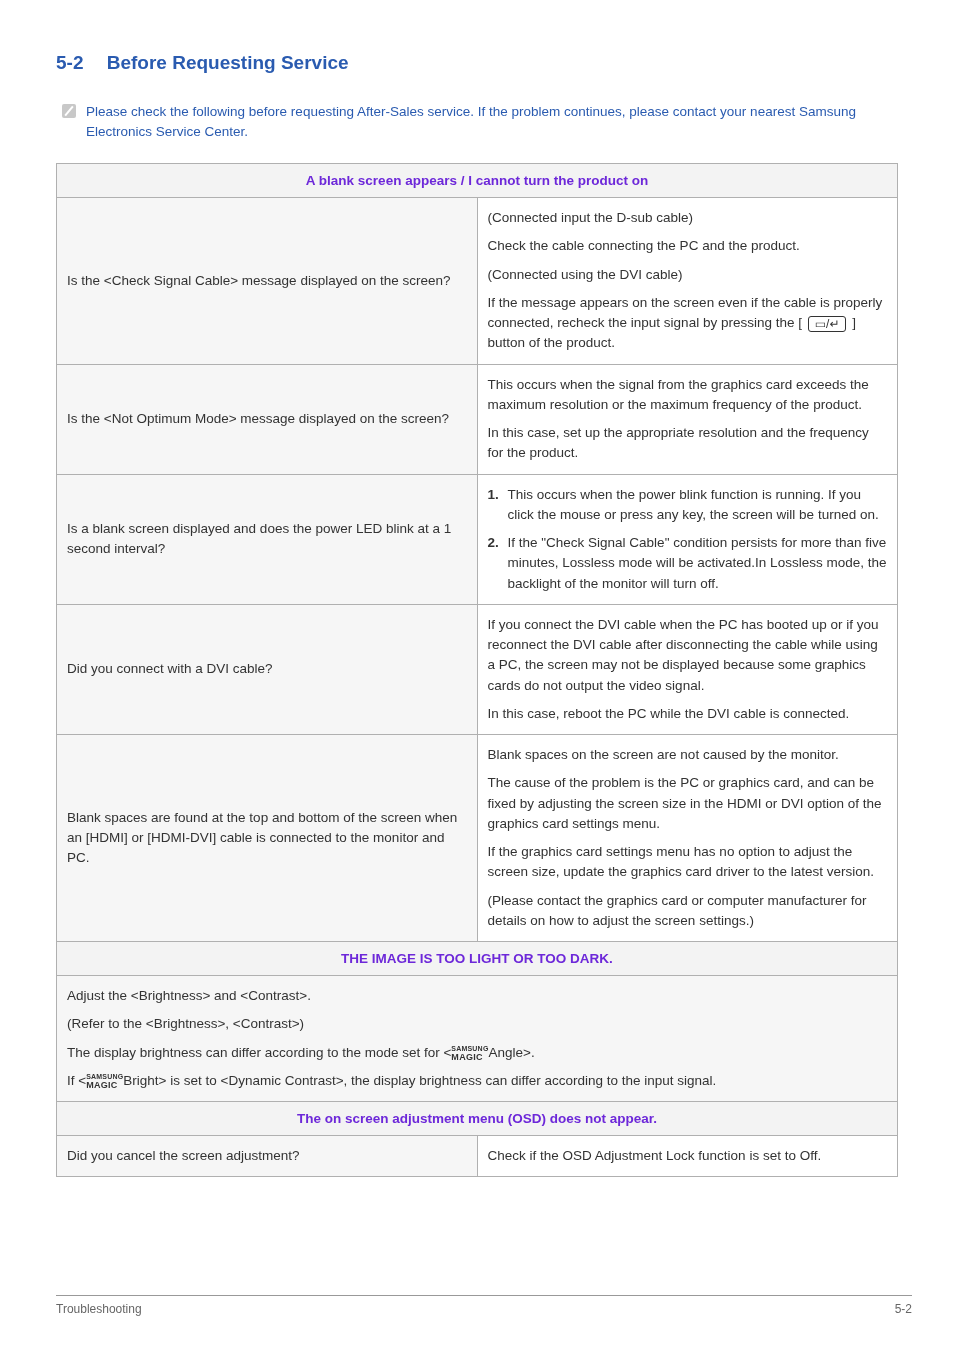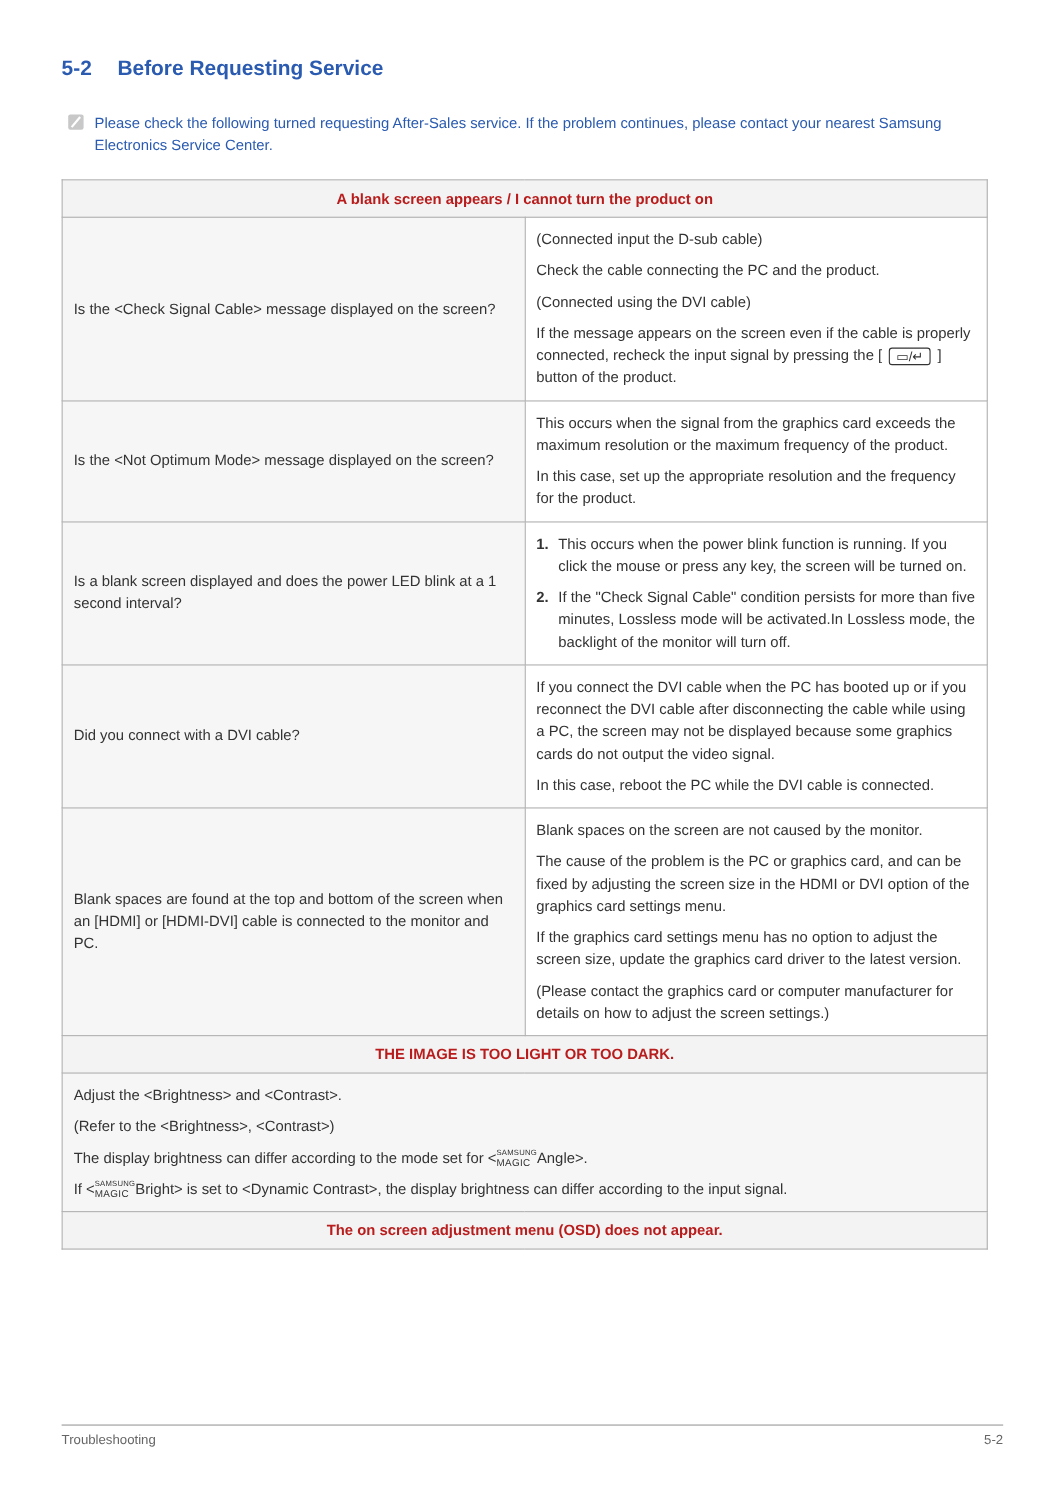--- a/index.html
+++ b/index.html
@@ -5,45 +5,45 @@
   * { box-sizing: border-box; margin: 0; padding: 0; }
   html, body { width: 954px; height: 1350px; background: #fff; font-family: Arial, Helvetica, sans-serif; color: #333; }
   .page { padding: 52px 56px 30px 56px; position: relative; height: 100%; border-radius: 14px; }
   .title-row { color: #2a5bb0; font-weight: bold; font-size: 19px; margin-bottom: 28px; }
   .title-num { display: inline-block; margin-right: 18px; }
   .note-row { display: flex; align-items: flex-start; margin-bottom: 22px; padding-left: 6px; }
   .note-icon { width: 14px; height: 14px; background: #c8c8c8; border-radius: 2px; position: relative; margin-right: 10px; margin-top: 2px; flex-shrink: 0; }
   .note-icon::after { content: ""; position: absolute; width: 2px; height: 12px; background: #fff; left: 6px; top: 1px; transform: rotate(40deg); }
   .note-text { color: #2a5bb0; font-size: 13.5px; line-height: 1.45; }
   table.trouble { width: 100%; border-collapse: collapse; border: 1px solid #b0b0b0; font-size: 13.5px; }
-  table.trouble th { background: #f3f3f3; color: #b91c1c; font-weight: bold; text-align: center; padding: 9px 6px; border: 1px solid #b0b0b0; font-size: 13.5px; }
+  table.trouble th { background: #f3f3f3; color: #6d28d9; font-weight: bold; text-align: center; padding: 9px 6px; border: 1px solid #b0b0b0; font-size: 13.5px; }
   table.trouble td { border: 1px solid #b0b0b0; padding: 10px 10px; vertical-align: middle; line-height: 1.5; }
   table.trouble td.left { width: 50%; background: #f6f6f6; }
   table.trouble td.right { width: 50%; background: #fff; }
   table.trouble td.fullrow { background: #f6f6f6; }
   .ol-item { padding-left: 20px; position: relative; }
   .ol-num { position: absolute; left: 0; font-weight: bold; }
   .button-glyph { display: inline-block; vertical-align: middle; font-size: 12px; border: 1px solid #333; border-radius: 3px; padding: 0 6px; line-height: 14px; margin: 0 2px; }
-  .magic { display: inline-block; font-size: 9px; line-height: 8px; vertical-align: middle; font-weight: normal; letter-spacing: 0.3px; }
+  .magic { display: inline-block; font-size: 9px; line-height: 8px; vertical-align: middle; font-weight: bold; letter-spacing: 0.3px; }
   .magic .top { display: block; font-size: 7px; letter-spacing: 0.2px; }
   .footer { position: absolute; bottom: 34px; left: 56px; right: 42px; border-top: 1px solid #999; padding-top: 6px; font-size: 12px; color: #666; display: flex; justify-content: space-between; }
   .spacer { height: 8px; }
 </style>
 </head>
 <body>
 <div class="page">
 
 <div class="title-row">
   <span class="title-num">5-2</span>
   <span>Before Requesting Service</span>
 </div>
 
 <div class="note-row">
   <span class="note-icon"></span>
-  <span class="note-text">Please check the following turned requesting After-Sales service. If the problem continues, please contact your nearest Samsung Electronics Service Center.</span>
+  <span class="note-text">Please check the following before requesting After-Sales service. If the problem continues, please contact your nearest Samsung Electronics Service Center.</span>
 </div>
 
 <table class="trouble">
   <tbody>
         <tr>
           <th colspan="2">A blank screen appears / I cannot turn the product on</th>
         </tr>
 
 
   <tr>
@@ -126,20 +126,24 @@
       <div>
         <span>If &lt;</span><span class="magic"><span class="top">SAMSUNG</span><span>MAGIC</span></span><span>Bright&gt; is set to &lt;Dynamic Contrast&gt;, the display brightness can differ according to the input signal.</span>
       </div>
     </td>
   </tr>
 
   <tr>
           <th colspan="2">The on screen adjustment menu (OSD) does not appear.</th>
         </tr>
 
+  <tr>
+    <td class="left">Did you cancel the screen adjustment?</td>
+    <td class="right">Check if the OSD Adjustment Lock function is set to Off.</td>
+  </tr>
 </tbody>
     </table>
 
 <div class="footer">
   <span>Troubleshooting</span>
   <span>5-2</span>
 </div>
 
 </div>
 

